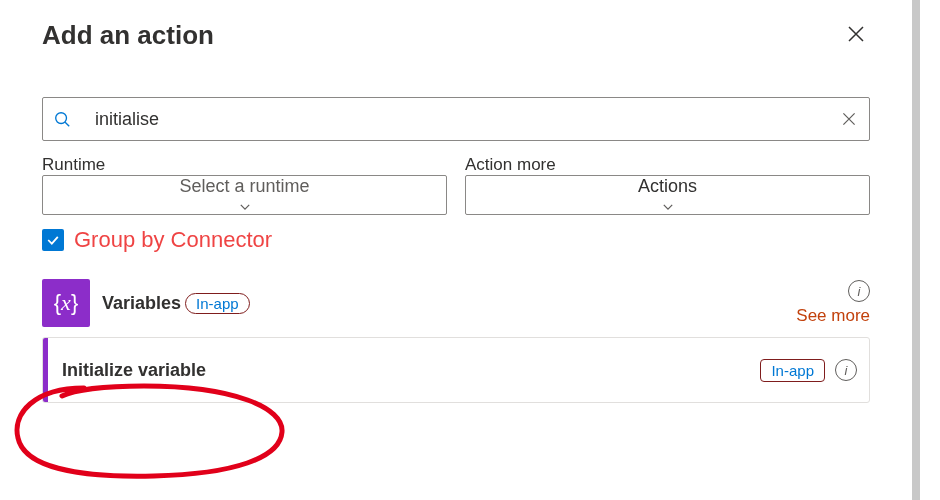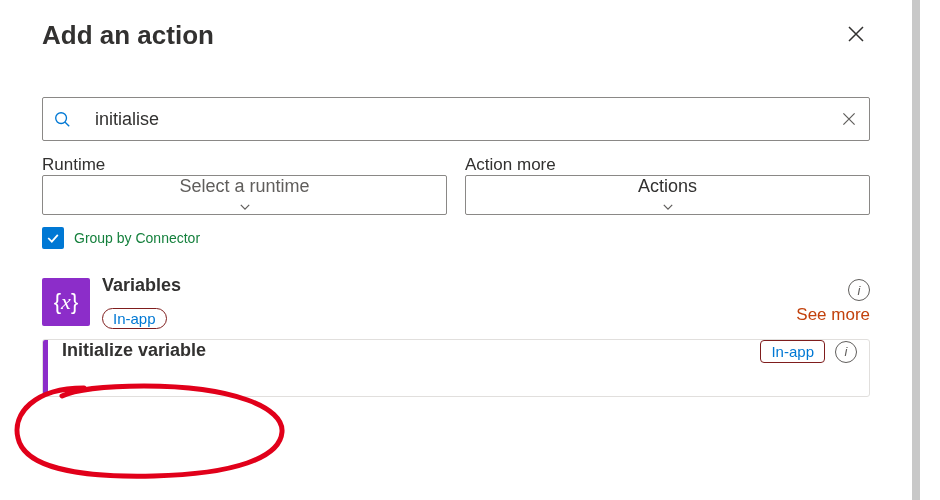--- a/index.html
+++ b/index.html
@@ -89,40 +89,40 @@
       margin-top: 10px;
       margin-bottom: 26px;
     }
     .checkbox {
       width: 22px; height: 22px;
       background: #0078d4;
       display: flex; align-items: center; justify-content: center;
       border-radius: 2px;
       cursor: pointer;
     }
-    .group-label { font-size: 14px; color: #15803d; }
+    .group-label { font-size: 22px; color: #ef4444; }
 
     .connector-row {
       display: flex;
       align-items: center;
       gap: 12px;
       margin-bottom: 10px;
     }
     .connector-icon {
       width: 48px; height: 48px;
       background: #8c2dc9;
       border-radius: 2px;
       display: flex; align-items: center; justify-content: center;
       color: #fff;
       font-family: Georgia, serif;
       font-style: italic;
       font-size: 22px;
     }
     .connector-icon .brace { font-style: normal; font-family: "Segoe UI", sans-serif; }
-    .connector-text { display: flex; flex-direction: column; gap: 12px; flex:1; }
+    .connector-text { display: flex; flex-direction: row; gap: 4px; flex:1; }
     .connector-name { font-size: 18px; font-weight: 600; color: #323130; }
     .inapp-badge {
       display: inline-flex;
       align-items: center;
       border: 1px solid #7f1d1d;
       color: #0078d4;
       font-size: 15px;
       border-radius: 12px;
       padding: 1px 10px;
       width: fit-content;
@@ -139,22 +139,22 @@
       font-size: 13px;
       font-style: italic;
       cursor: pointer;
     }
     .see-more { color: #c2410c; font-size: 17px; cursor: pointer; }
 
     .action-card {
       border: 1px solid #e1dfdd;
       border-radius: 3px;
       display: flex;
-      align-items: flex-start;
-      height: 58px;
+      align-items: center;
+      height: 66px;
       overflow: hidden;
       cursor: pointer;
     }
     .action-accent {
       width: 5px; height: 100%;
       background: #8c2dc9;
     }
     .action-name {
       flex: 1;
       padding-left: 14px;

